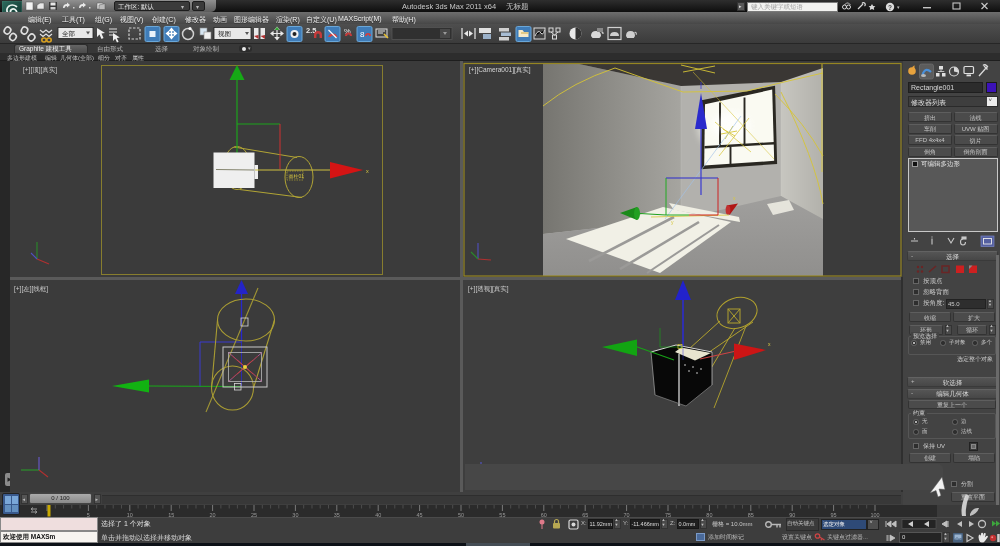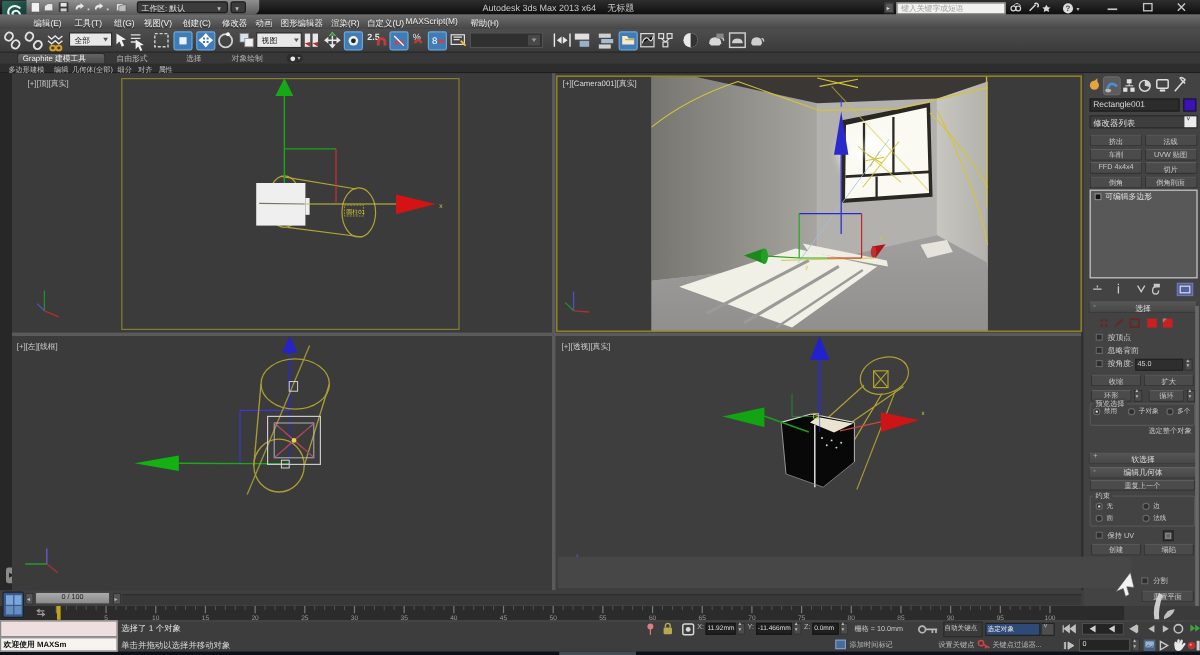--- a/index.html
+++ b/index.html
@@ -21,21 +21,21 @@
  <path d="M58,7 Q58,3 54,3 l0,-1.6 -3,2.6 3,2.6 0,-1.6 q2.5,0 2.5,2 Z" transform="translate(112,0) scale(-1,1)" fill="#e8e8e8"></path>
  <path d="M64,6 l1.5,0 0,1.5 -1.5,0 Z" fill="#cfcfcf"></path>
  <path d="M72,2 l6,0 0,6 -6,0 Z" fill="#e0e0e0" stroke="#555" stroke-width=".5"></path>
       <path d="M74,4 l6,-1.5 0,6 -6,0 Z" fill="#bdbdbd" stroke="#555" stroke-width=".5"></path>
 </svg>
 <div class="ab" style="left:114px;top:1px;width:76px;height:10px;background:#3b3b3b;border:1px solid #1d1d1d;border-radius:2px"></div>
 <div class="tx" style="left:118px;top:2.5px;font-size:6.5px;color:#e0e0e0">工作区: 默认</div>
 <div class="tx" style="left:181px;top:2.5px;font-size:6px;color:#bbb">▾</div>
 <div class="ab" style="left:192px;top:1px;width:13px;height:10px;background:#3b3b3b;border:1px solid #1d1d1d;border-radius:2px"></div>
 <div class="tx" style="left:196px;top:2.5px;font-size:6px;color:#bbb">▾</div>
-<div class="tx" style="left:402px;top:2px;font-size:7.5px;color:#c9c9c9">Autodesk 3ds Max  2013 x64</div>
+<div class="tx" style="left:402px;top:2px;font-size:7.5px;color:#c9c9c9">Autodesk 3ds Max  2011 x64</div>
 <div class="tx" style="left:506px;top:2px;font-size:7.5px;color:#c9c9c9">无标题</div>
 <div class="ab" style="left:737px;top:2px;width:8px;height:9px;background:#585858;border:1px solid #333"></div>
 <div class="tx" style="left:739px;top:3px;font-size:5px;color:#ddd">▸</div>
 <div class="ab" style="left:747px;top:1.5px;width:91px;height:10px;background:#f2f2f0;border:1px solid #7a7a7a"></div>
 <div class="tx" style="left:751px;top:3px;font-size:6.5px;color:#a0a0a0">键入关键字或短语</div>
 <svg class="ab" style="left:841px;top:1px" width="60" height="11" viewBox="0 0 60 11">
  <g stroke="#d8d8d8" fill="none" stroke-width="1">
   <circle cx="3.5" cy="6" r="2"></circle>
         <circle cx="7.5" cy="6" r="2"></circle>
         <path d="M3.5,4 l2,-2 2,0 2,2" stroke-width=".8"></path>

